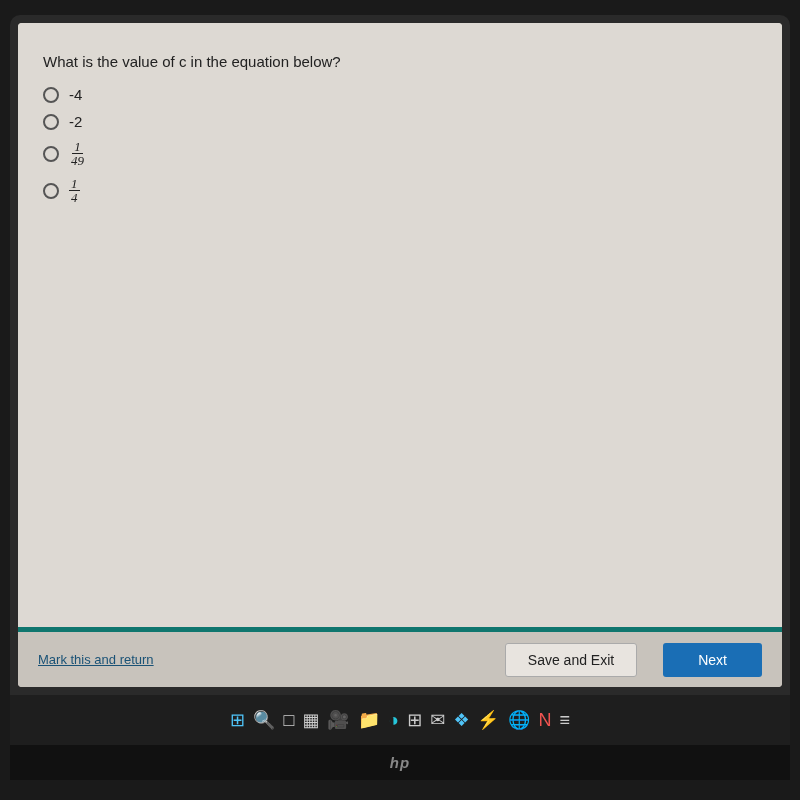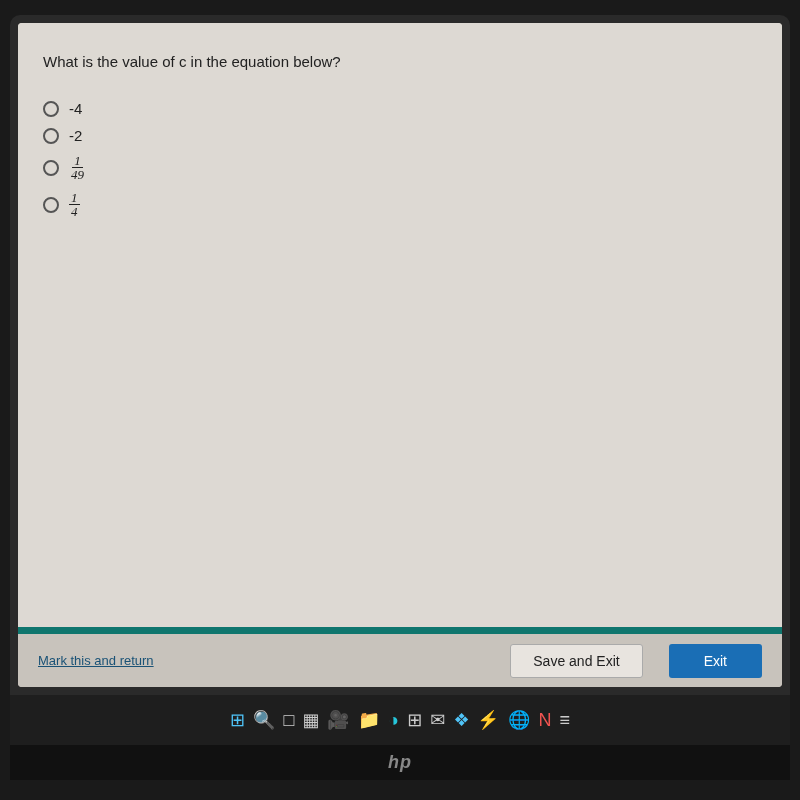--- a/index.html
+++ b/index.html
@@ -44,21 +44,21 @@
 
     .quiz-content {
       flex: 1;
       padding: 30px 25px 20px 25px;
       background: #ddd9d3;
     }
 
     .question-text {
       font-size: 15px;
       color: #222;
-      margin-bottom: 30px;
+      margin-bottom: 16px;
       font-weight: normal;
     }
 
     .equation {
       font-size: 15px;
       color: #222;
       margin-bottom: 22px;
       font-family: 'Times New Roman', Times, serif;
       font-style: italic;
     }
@@ -109,21 +109,21 @@
     }
 
     .fraction .denominator {
       font-size: 13px;
       padding: 0 2px;
     }
 
     .bottom-bar {
       height: 60px;
       background: #c8c3bc;
-      border-top: 7px solid #0f766e;
+      border-top: 5px solid #0f766e;
       display: flex;
       align-items: center;
       justify-content: space-between;
       padding: 0 20px;
     }
 
     .mark-return-link {
       color: #1a5276;
       font-size: 13px;
       text-decoration: underline;
@@ -170,21 +170,21 @@
       width: 780px;
       height: 35px;
       background: #111;
       display: flex;
       align-items: center;
       justify-content: center;
     }
 
     .hp-logo {
       color: #888;
-      font-size: 18px;
+      font-size: 15px;
       font-weight: bold;
       font-style: italic;
       letter-spacing: 1px;
     }
 
     .tb-icon {
       font-size: 18px;
       color: #ccc;
       cursor: pointer;
     }
@@ -230,21 +230,21 @@
               <span class="denominator">4</span>
             </span>
           </li>
         </ul>
       </div>
 
       <div class="bottom-bar">
         <span class="mark-return-link">Mark this and return</span>
         <div class="action-buttons">
           <button class="btn-save-exit">Save and Exit</button>
-          <button class="btn-next">Exit</button>
+          <button class="btn-next">Next</button>
         </div>
       </div>
     </div>
   </div>
 
   <div class="taskbar">
     <span class="tb-icon blue">⊞</span>
     <span class="tb-icon">🔍</span>
     <span class="tb-icon">□</span>
     <span class="tb-icon">▦</span>

